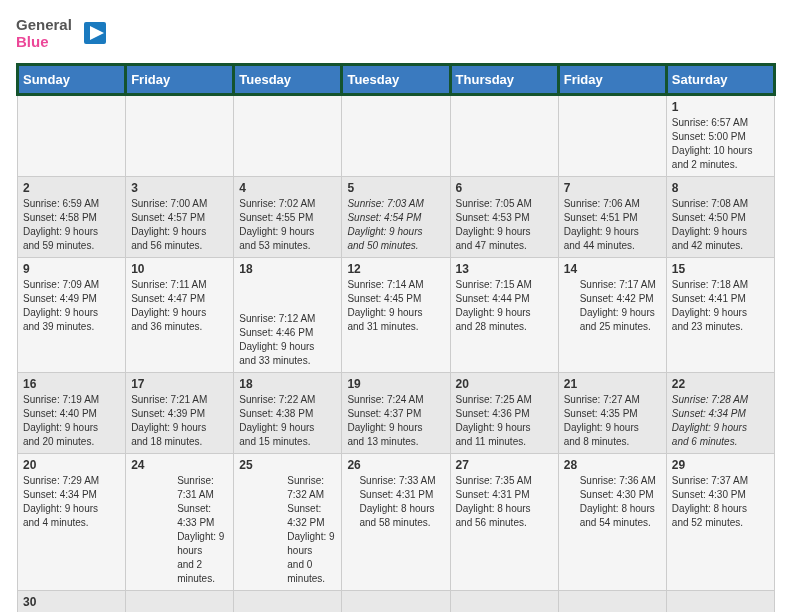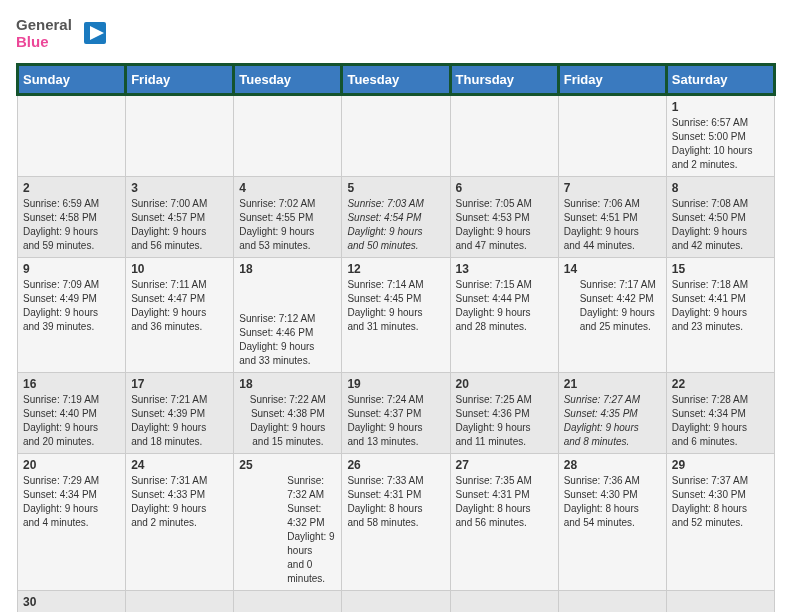--- a/index.html
+++ b/index.html
@@ -241,93 +241,93 @@
         </td>
         <td>
           <span class="day-num">17</span>
           <div class="day-info" style="white-space: pre-line;">Sunrise: 7:21 AM
 Sunset: 4:39 PM
 Daylight: 9 hours
 and 18 minutes.</div>
         </td>
         <td>
           <span class="day-num">18</span>
-          <div class="day-info" style="white-space: pre-line; text-align: center;">Sunrise: 7:22 AM
+          <div class="day-info" style="white-space: pre-line;">Sunrise: 7:22 AM
 Sunset: 4:38 PM
 Daylight: 9 hours
 and 15 minutes.</div>
         </td>
         <td>
           <span class="day-num">19</span>
           <div class="day-info" style="white-space: pre-line;">Sunrise: 7:24 AM
 Sunset: 4:37 PM
 Daylight: 9 hours
 and 13 minutes.</div>
         </td>
         <td>
           <span class="day-num">20</span>
           <div class="day-info" style="white-space: pre-line;">Sunrise: 7:25 AM
 Sunset: 4:36 PM
 Daylight: 9 hours
 and 11 minutes.</div>
         </td>
         <td>
           <span class="day-num">21</span>
-          <div class="day-info" style="white-space: pre-line; font-style: italic;">Sunrise: 7:27 AM
+          <div class="day-info" style="white-space: pre-line;">Sunrise: 7:27 AM
 Sunset: 4:35 PM
 Daylight: 9 hours
 and 8 minutes.</div>
         </td>
         <td>
           <span class="day-num">22</span>
-          <div class="day-info" style="white-space: pre-line;">Sunrise: 7:28 AM
+          <div class="day-info" style="white-space: pre-line; font-style: italic;">Sunrise: 7:28 AM
 Sunset: 4:34 PM
 Daylight: 9 hours
 and 6 minutes.</div>
         </td>
       </tr>
       <tr>
         <td>
           <span class="day-num">20</span>
           <div class="day-info" style="white-space: pre-line;">Sunrise: 7:29 AM
 Sunset: 4:34 PM
 Daylight: 9 hours
 and 4 minutes.</div>
         </td>
         <td>
           <span class="day-num">24</span>
-          <div class="day-info" style="white-space: pre-line;">Sunrise: 7:31 AM
+          <div class="day-info" style="white-space: pre-line; margin-left: 46px;">Sunrise: 7:31 AM
 Sunset: 4:33 PM
 Daylight: 9 hours
 and 2 minutes.</div>
         </td>
         <td>
           <span class="day-num">25</span>
           <div class="day-info" style="white-space: pre-line; margin-left: 48px;">Sunrise: 7:32 AM
 Sunset: 4:32 PM
 Daylight: 9 hours
 and 0 minutes.</div>
         </td>
         <td>
           <span class="day-num">26</span>
-          <div class="day-info" style="white-space: pre-line;">Sunrise: 7:33 AM
+          <div class="day-info" style="white-space: pre-line; margin-left: 12px;">Sunrise: 7:33 AM
 Sunset: 4:31 PM
 Daylight: 8 hours
 and 58 minutes.</div>
         </td>
         <td>
           <span class="day-num">27</span>
           <div class="day-info" style="white-space: pre-line;">Sunrise: 7:35 AM
 Sunset: 4:31 PM
 Daylight: 8 hours
 and 56 minutes.</div>
         </td>
         <td>
           <span class="day-num">28</span>
-          <div class="day-info" style="white-space: pre-line;">Sunrise: 7:36 AM
+          <div class="day-info" style="white-space: pre-line; margin-left: 16px;">Sunrise: 7:36 AM
 Sunset: 4:30 PM
 Daylight: 8 hours
 and 54 minutes.</div>
         </td>
         <td>
           <span class="day-num">29</span>
           <div class="day-info" style="white-space: pre-line;">Sunrise: 7:37 AM
 Sunset: 4:30 PM
 Daylight: 8 hours
 and 52 minutes.</div>

